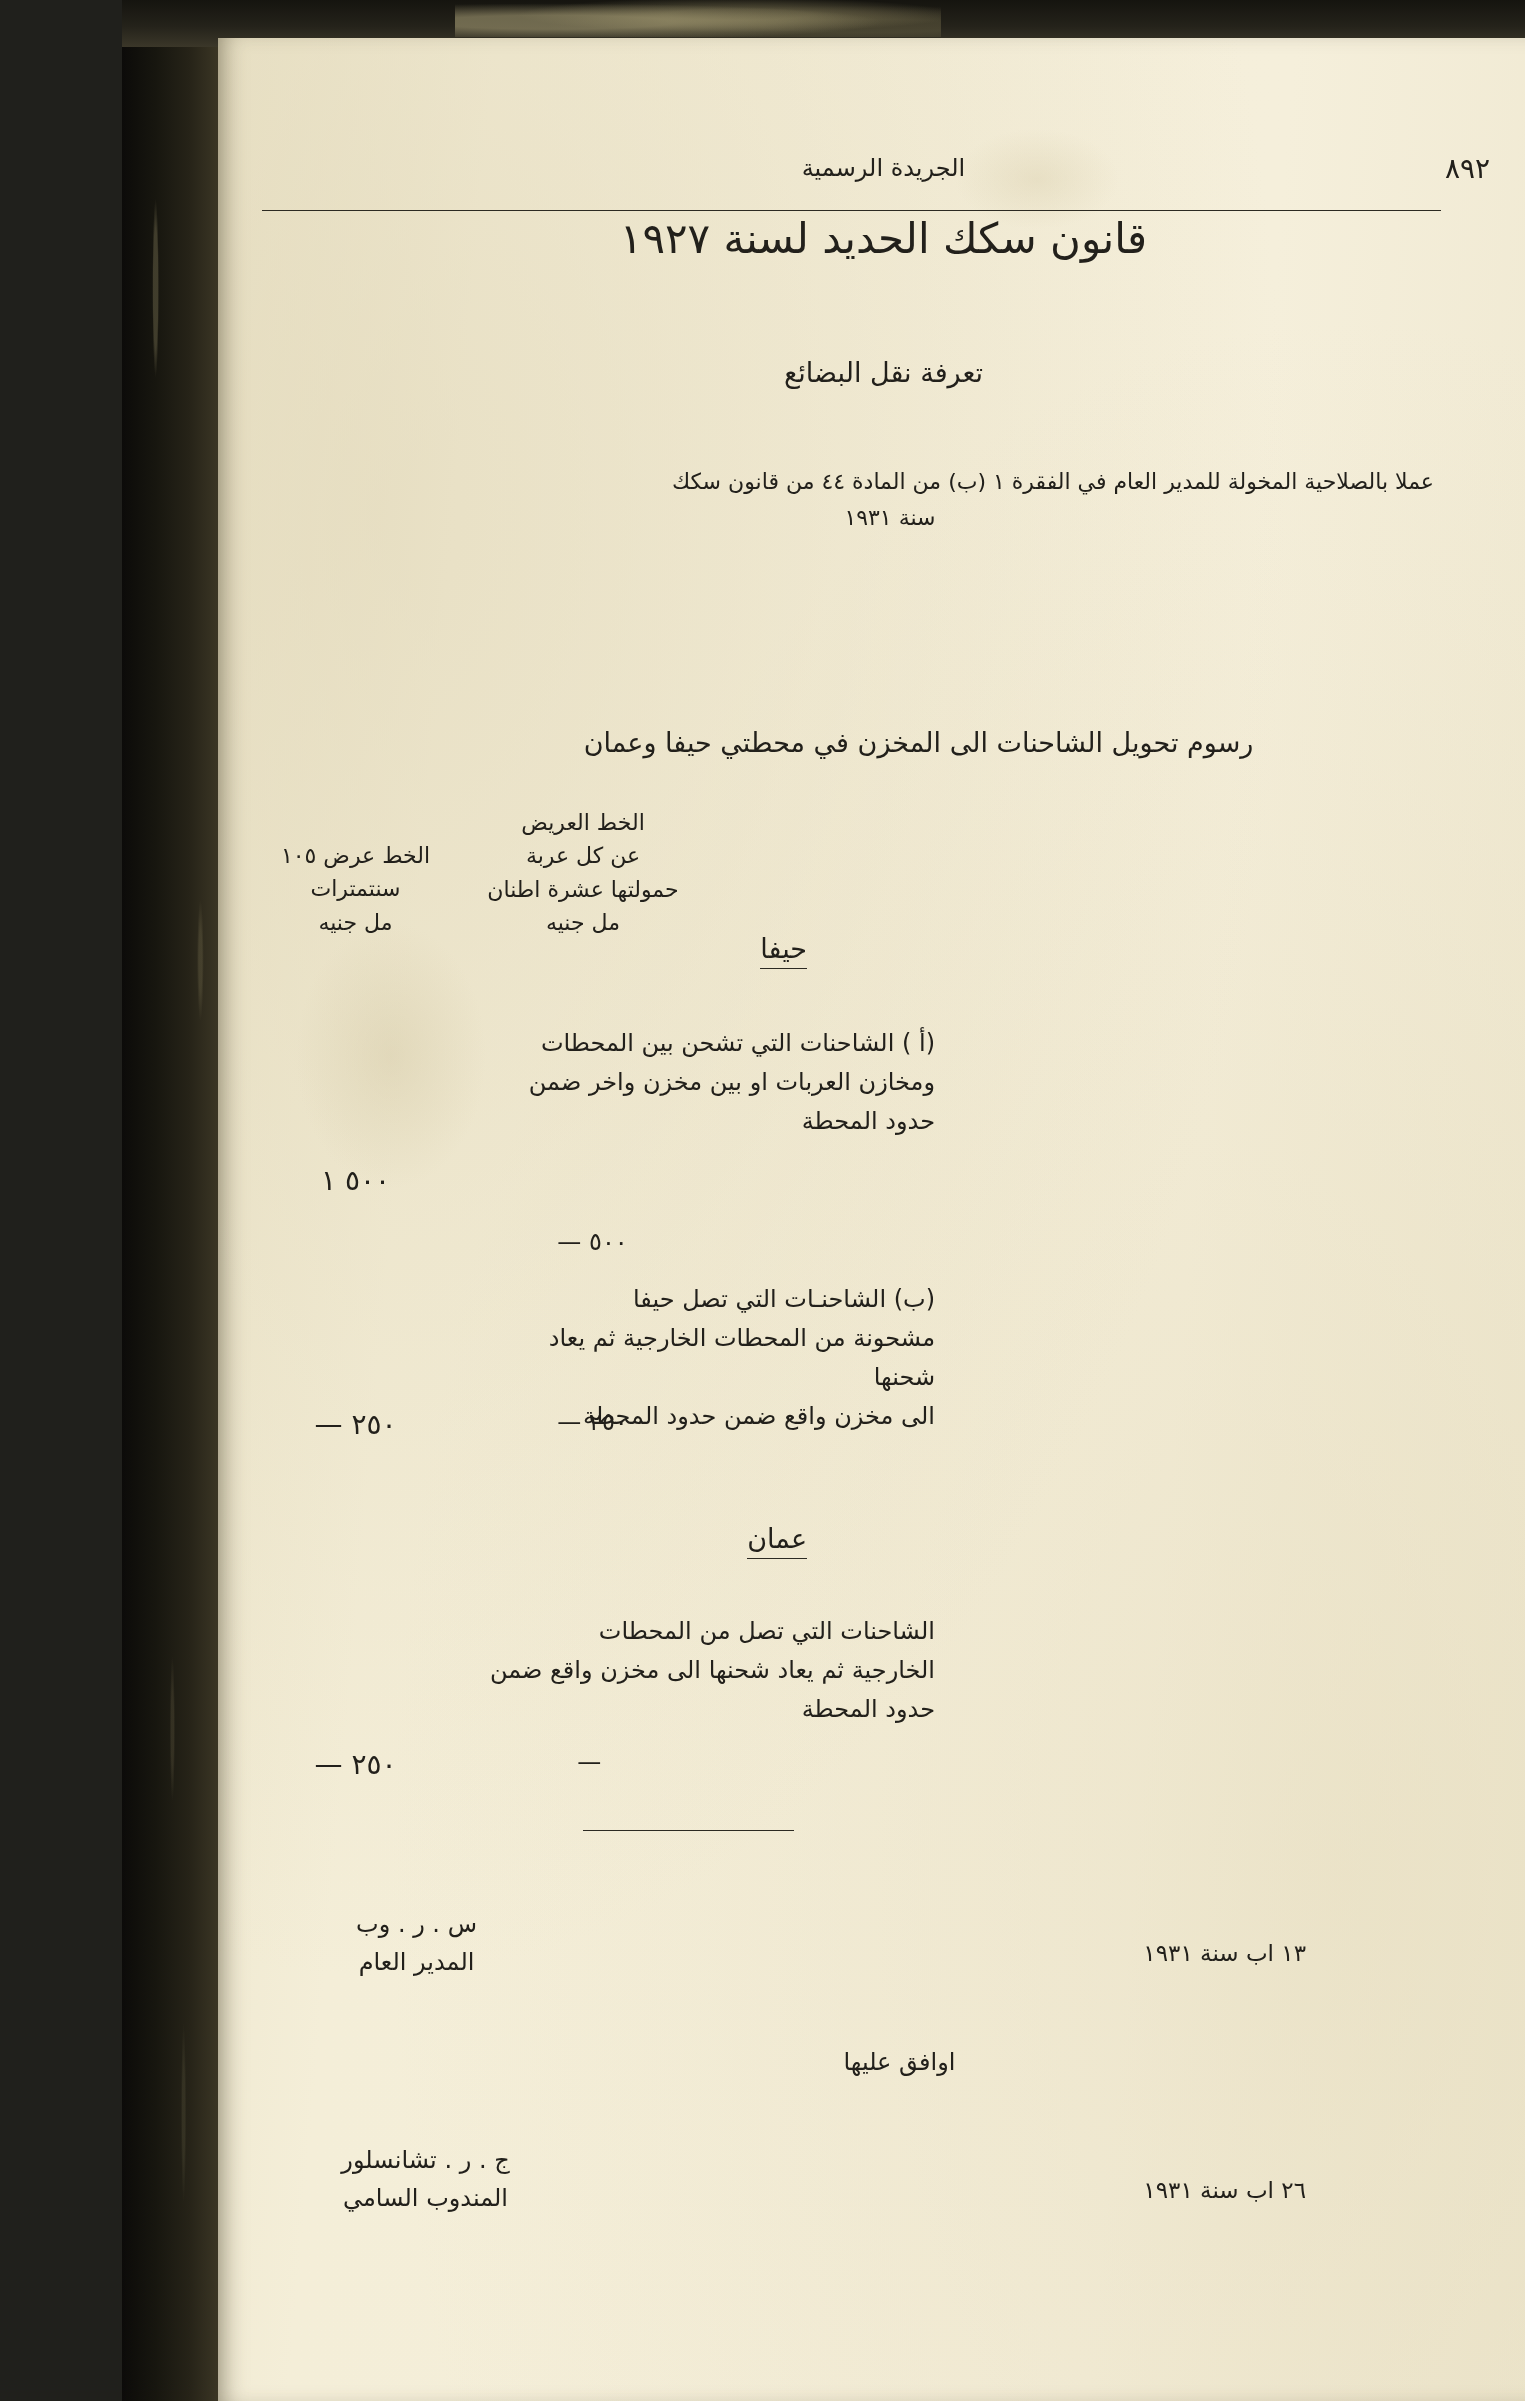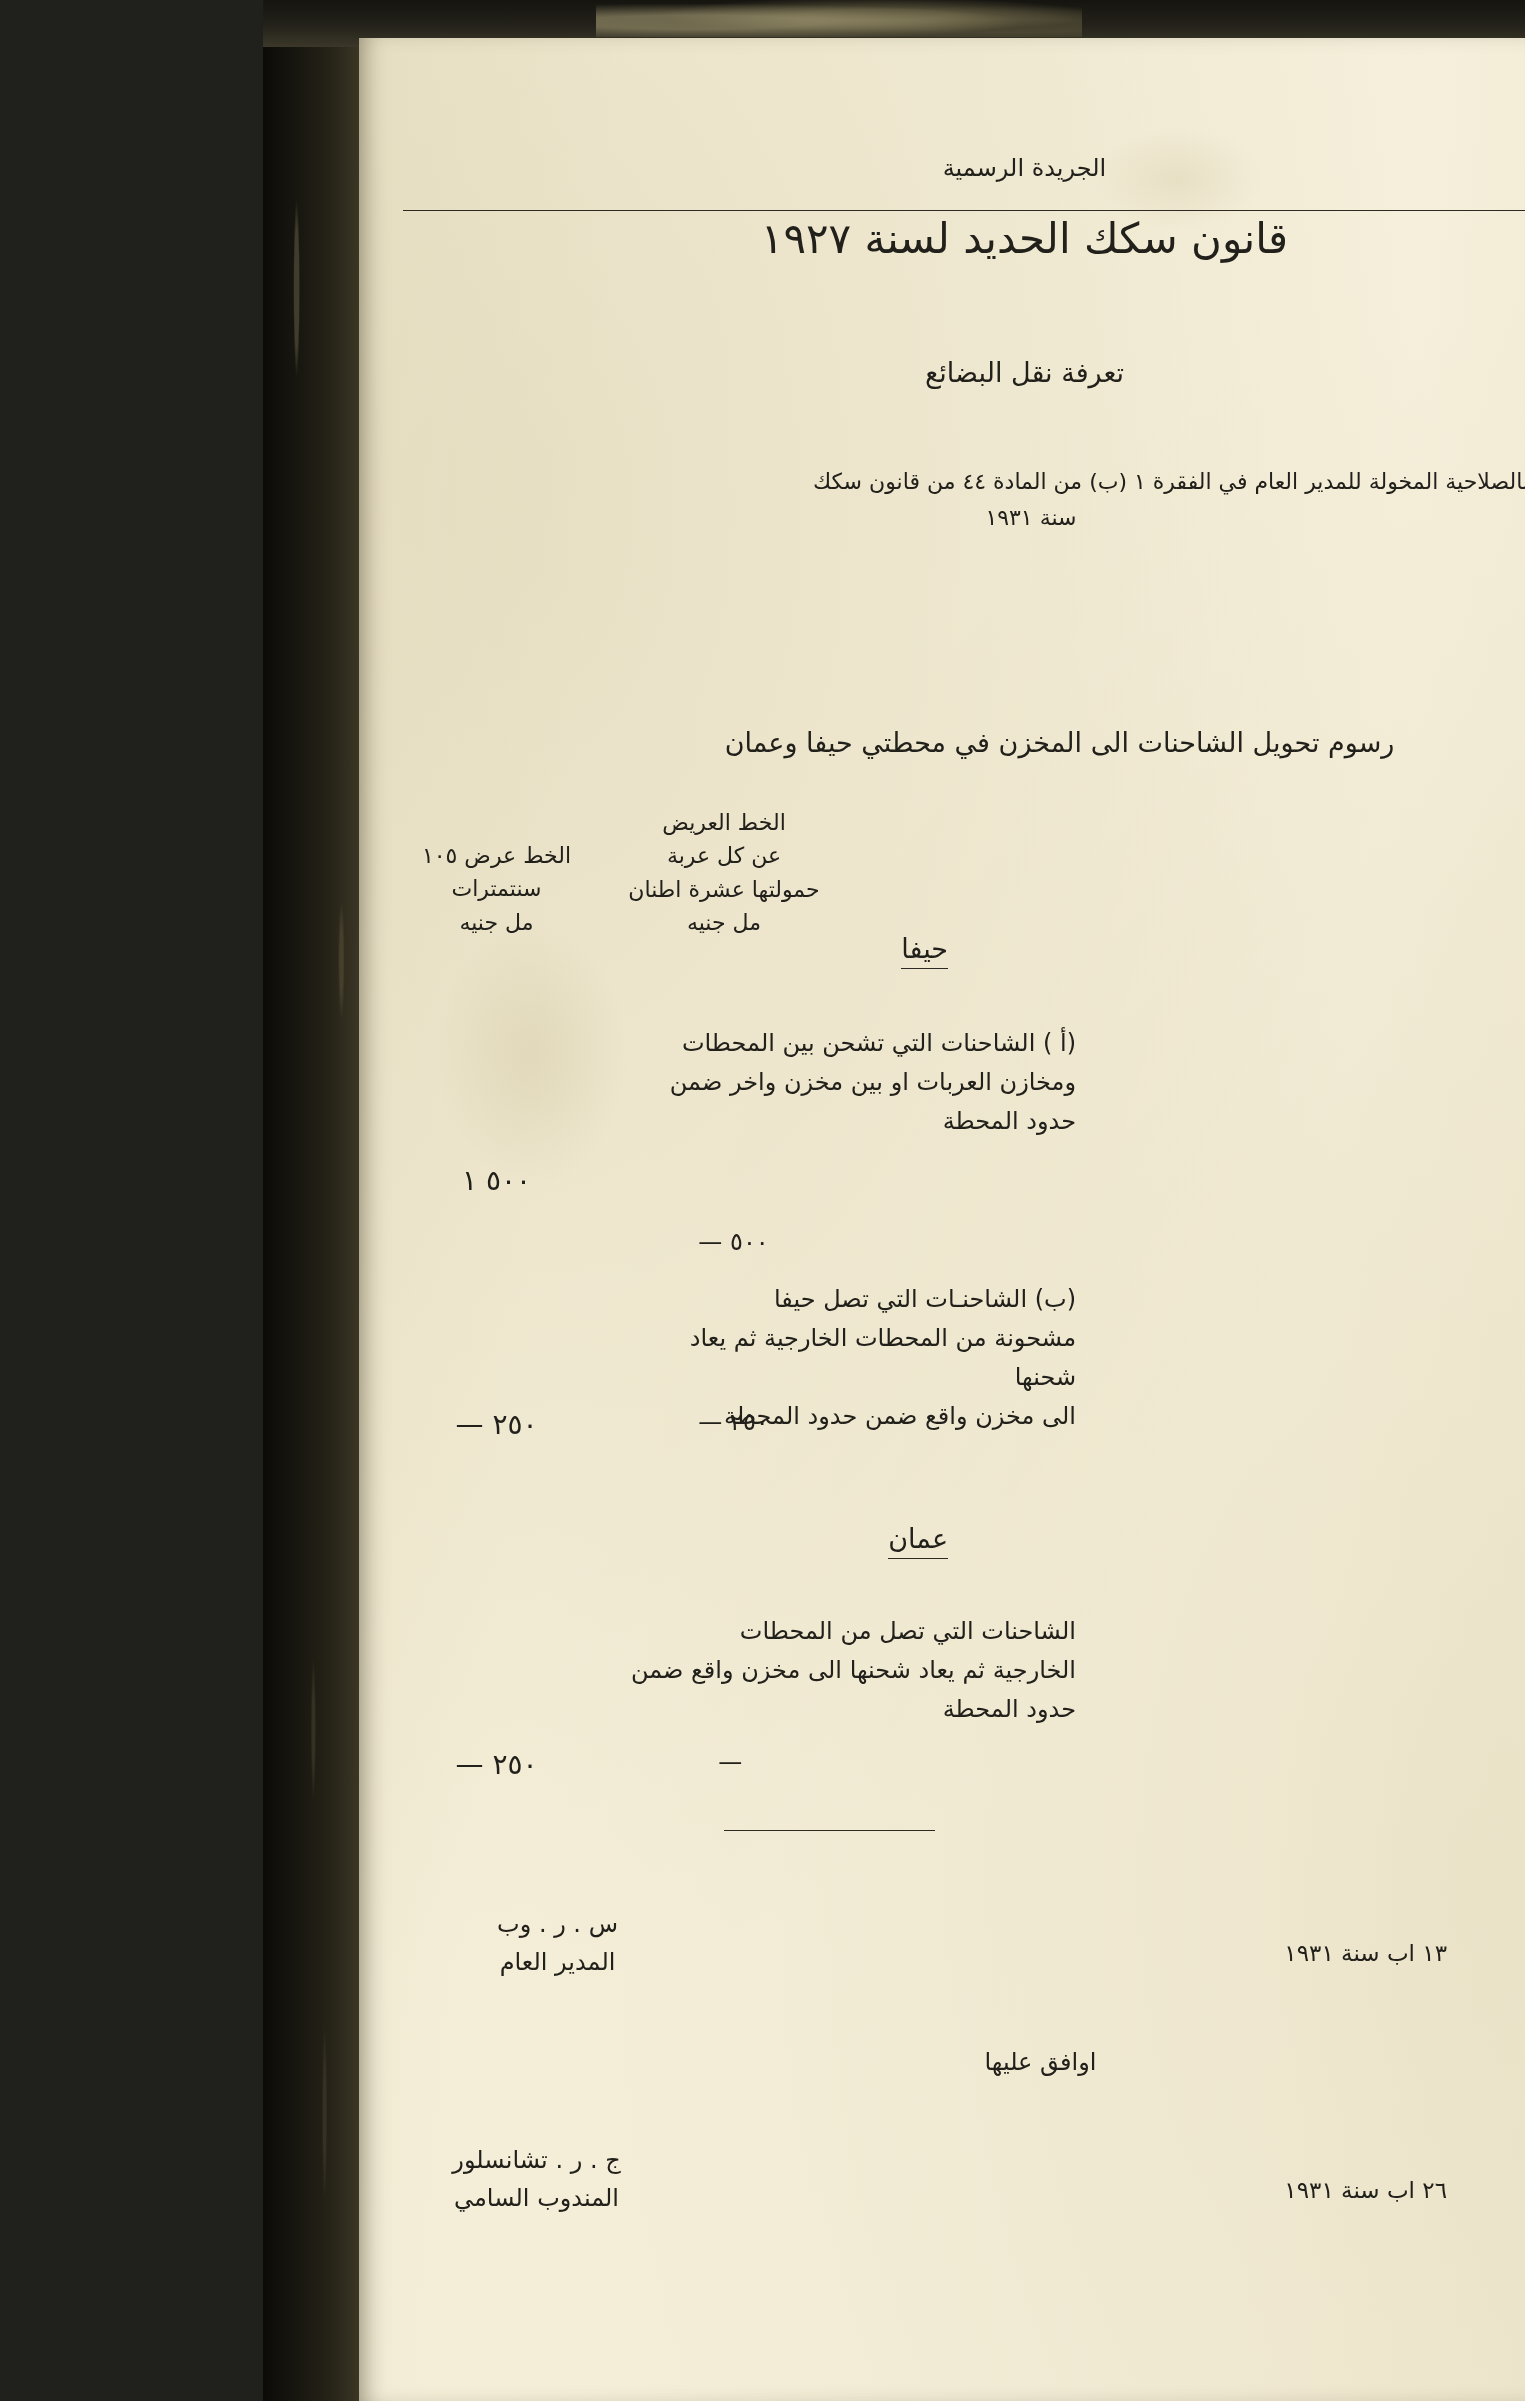--- a/index.html
+++ b/index.html
@@ -2,21 +2,21 @@
 <html lang="ar" dir="rtl" style="font-size:10.2px"><head>
 <meta charset="utf-8">
 <style>
   html, body {
     margin: 0;
     padding: 0;
     background: #20201c;
   }
   .page {
     position: relative;
-    width: 1262px;
+    width: 1403px;
     height: 2401px;
     overflow: hidden;
     background: #fde047;
     font-family: "DejaVu Sans", "Liberation Sans", sans-serif;
   }
 
   
   .gutter {
     position: absolute;
     left: 0; top: 0;
@@ -318,21 +318,21 @@
     <div class="divider"></div>
 
     <div class="sig-block sig-right" style="top:1868px; right:998px; width:269px;">
       <div>س . ر . وب</div>
       <div>المدير العام</div>
     </div>
     <div class="date" style="top:1902px; right:243px;">١٣ اب سنة ١٩٣١</div>
 
     <div class="approve">اوافق عليها</div>
 
-    <div class="sig-block sig-right" style="top:2104px; right:1003px; width:301px;text-align:center;">
+    <div class="sig-block sig-right" style="top:2104px; right:973px; width:301px;text-align:center;">
       <div>ج . ر . تشانسلور</div>
       <div>المندوب السامي</div>
     </div>
     <div class="date" style="top:2139px; right:243px;">٢٦ اب سنة ١٩٣١</div>
 
   </div>
 </div>
 
 
 </body></html>

